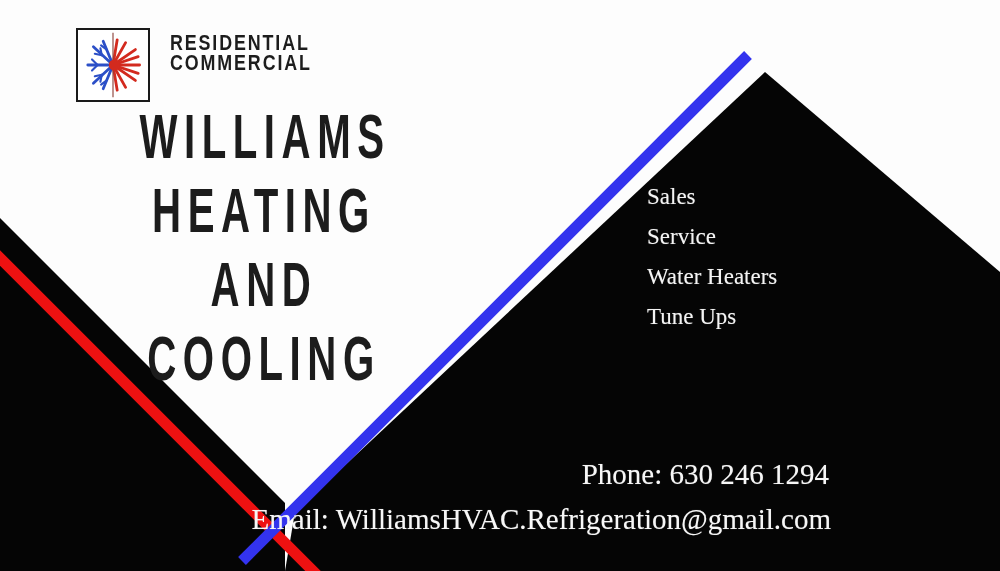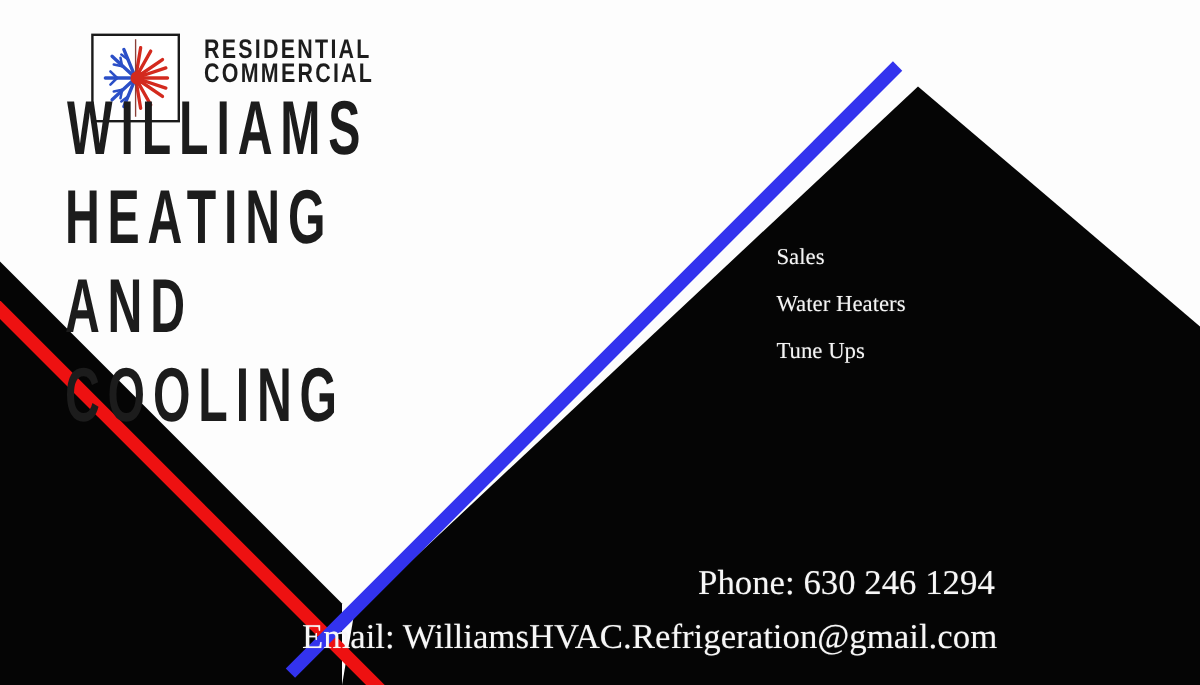--- a/index.html
+++ b/index.html
@@ -55,23 +55,23 @@
     color: #1d1d1d;
     white-space: nowrap;
     transform: scaleY(1.18) scaleX(0.94);
     transform-origin: left top;
   }
 
   
   #brand {
     position: absolute;
     left: 0px;
-    top: 84px;
+    top: 112px;
     width: 520px;
-    text-align: left;
+    text-align: center;
   }
   .brand-line {
     font-family: "Liberation Sans", sans-serif;
     font-weight: 700;
     font-size: 49px;
     letter-spacing: 8px;
     color: #1c1c1c;
     line-height: 1.0;
     margin: 0 0 25px 0;
     transform: scaleY(1.30) scaleX(0.82);
@@ -84,34 +84,33 @@
 
   
   #services {
     position: absolute;
     left: 647px;
     top: 185px;
     width: 340px;
   }
   .service-item {
     font-family: "Liberation Serif", serif;
-    font-size: 19px;
+    font-size: 23px;
     color: #f4f4f4;
     line-height: 1;
     margin-bottom: 17px;
     white-space: nowrap;
     text-shadow: 0 0 1px rgba(255,255,255,0.35);
-    margin-top: 20px;
   }
 
   
   #contact {
     position: absolute;
     left: 0;
-    top: 472px;
+    top: 460px;
     width: 897px;
     text-align: right;
   }
   .contact-line {
     font-family: "Liberation Serif", serif;
     color: #f7f7f7;
     white-space: nowrap;
     line-height: 1.0;
     text-shadow: 0 0 1px rgba(255,255,255,0.4);
   }
@@ -190,20 +189,21 @@
 
   <div id="brand">
     <div class="brand-line b1">WILLIAMS</div>
     <div class="brand-line b2">HEATING</div>
     <div class="brand-line b3">AND</div>
     <div class="brand-line b4">COOLING</div>
   </div>
 
   <div id="services">
     <div class="service-item">Sales</div>
+    <div class="service-item">Service</div>
     <div class="service-item">Water Heaters</div>
     <div class="service-item">Tune Ups</div>
   </div>
 
   <div id="contact">
     <div class="contact-line" id="contact-phone">Phone: 630 246 1294</div>
     <div class="contact-line" id="contact-email">Email: WilliamsHVAC.Refrigeration@gmail.com</div>
   </div>
 
 </div>

